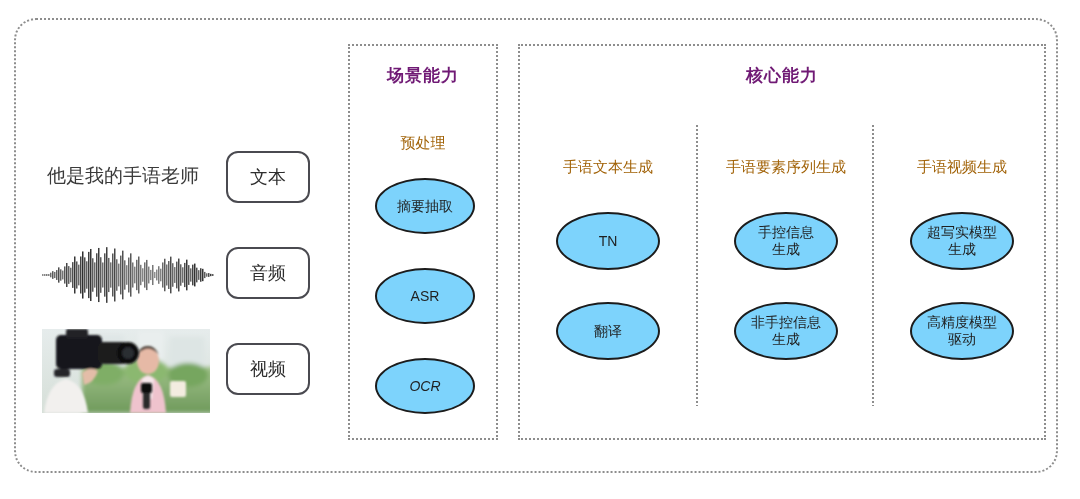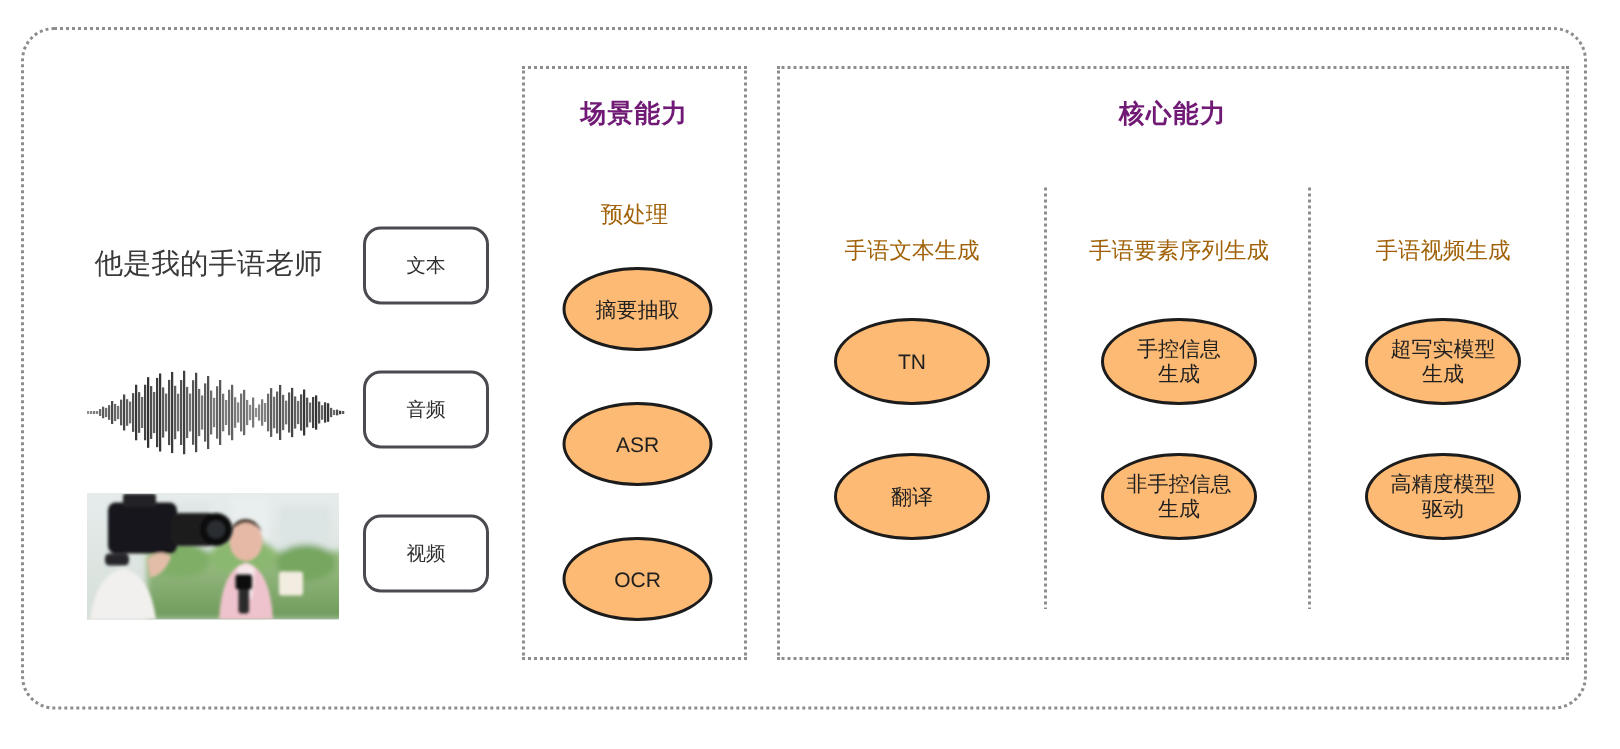--- a/index.html
+++ b/index.html
@@ -47,21 +47,21 @@
     width: 130px;
     text-align: center;
     font-size: 16px;
     font-weight: bold;
     color: #2f2f2f;
     letter-spacing: 0.5px;
     white-space: nowrap;
   }
   .input-row {
     position: absolute;
-    left: 16px;
+    left: 0;
     width: 300px;
     height: 76px;
     font-family: Liberation Serif, serif;
   }
   .row-text   { top: 46px; }
   .row-audio  { top: 142px; }
   .row-video  { top: 238px; }
 
   .sample-text {
     position: absolute;
@@ -79,21 +79,21 @@
     left: 196px;
     top: 10px;
     width: 84px;
     height: 52px;
     border: 2px solid #4a4a50;
     border-radius: 12px;
     background: #fff;
     display: flex;
     align-items: center;
     justify-content: center;
-    font-size: 13px;
+    font-size: 18px;
     color: #2e2e2e;
     box-sizing: border-box;
   }
 
   
   .waveform {
     position: absolute;
     left: 8px;
     top: 0px;
     width: 180px;
@@ -144,38 +144,38 @@
     position: absolute;
     left: 0;
     top: 88px;
     width: 100%;
   }
 
   .ellipse {
     position: absolute;
     border: 2.5px solid #1c1c1c;
     border-radius: 50%;
-    background: #fdba74;
+    background: #7dd3fc;
     display: flex;
     align-items: center;
     justify-content: center;
     text-align: center;
     font-size: 14px;
     line-height: 1.18;
     color: #1f1f1f;
     box-sizing: border-box;
   }
   .scene-ellipse {
     left: 25px;
     width: 100px;
     height: 56px;
   }
   .se-1 { top: 132px; }
   .se-2 { top: 222px; }
-  .se-3 { top: 312px; }
+  .se-3 { top: 312px; font-style: italic; }
 
   
   .core-box {
     position: absolute;
     left: 518px;
     top: 44px;
     width: 528px;
     height: 396px;
     border: 2px dotted #8d8d8d;
     box-sizing: border-box;

